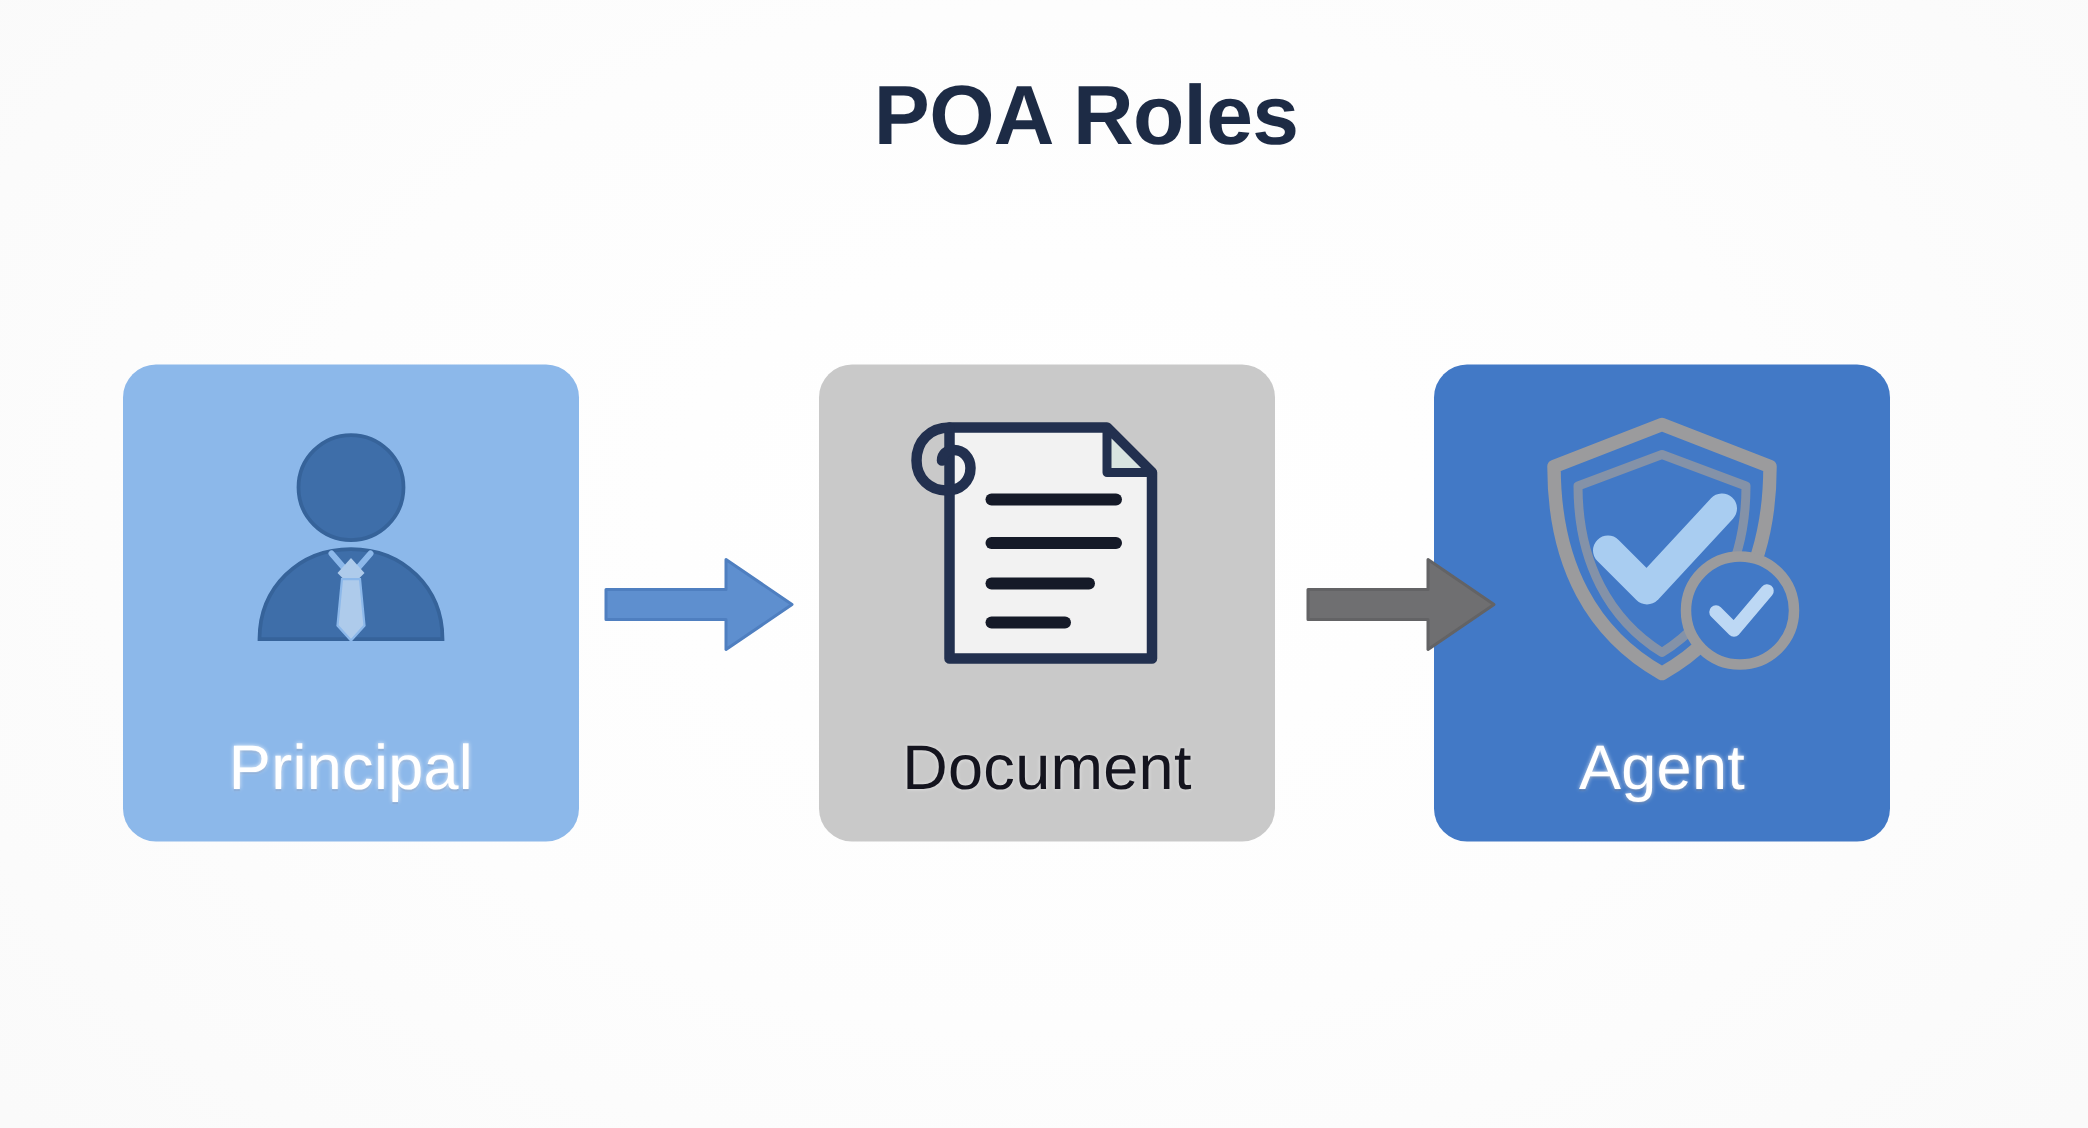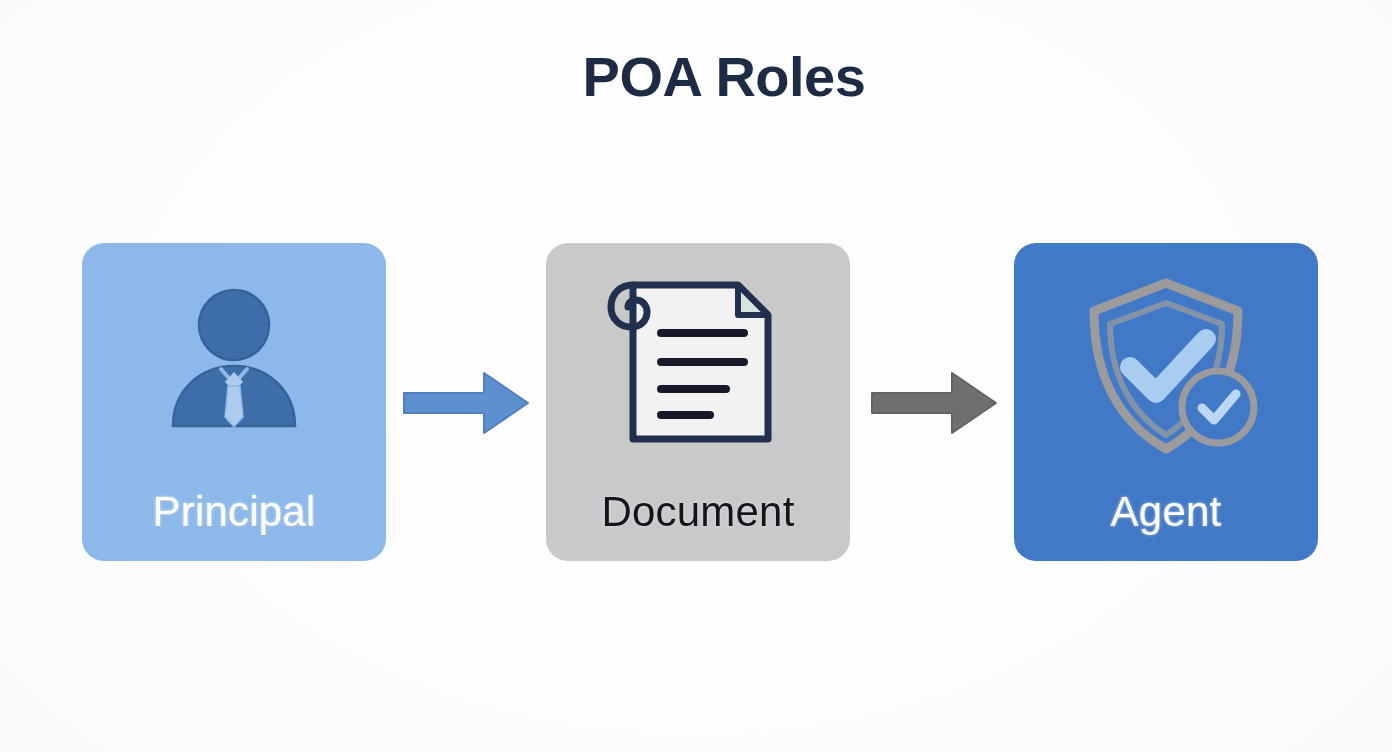--- a/index.html
+++ b/index.html
@@ -55,21 +55,21 @@
     height: 318px;
     border-radius: 22px;
     box-sizing: border-box;
     display: flex;
     flex-direction: column;
     align-items: center;
     justify-content: flex-start;
   }
   .card.principal { left: 82px;  background: #8CB8EA; }
   .card.document  { left: 546px; background: #C9C9C9; }
-  .card.agent     { left: 1014px; background: #4279C6; }
+  .card.agent     { left: 956px; background: #4279C6; }
 
   .card-icon {
     margin-top: 24px;
     height: 200px;
     width: 200px;
     display: flex;
     align-items: center;
     justify-content: center;
   }
 

